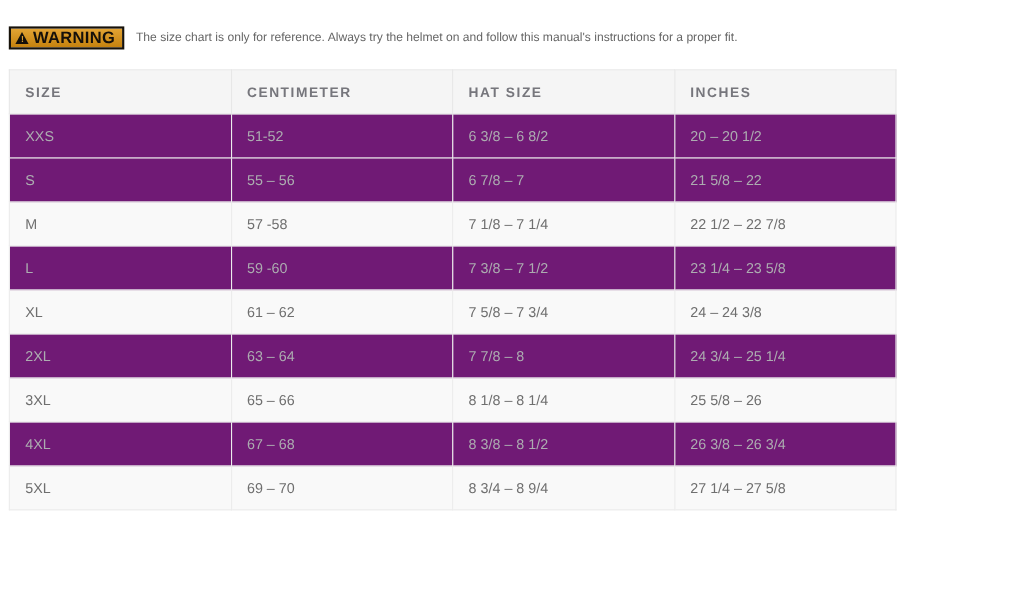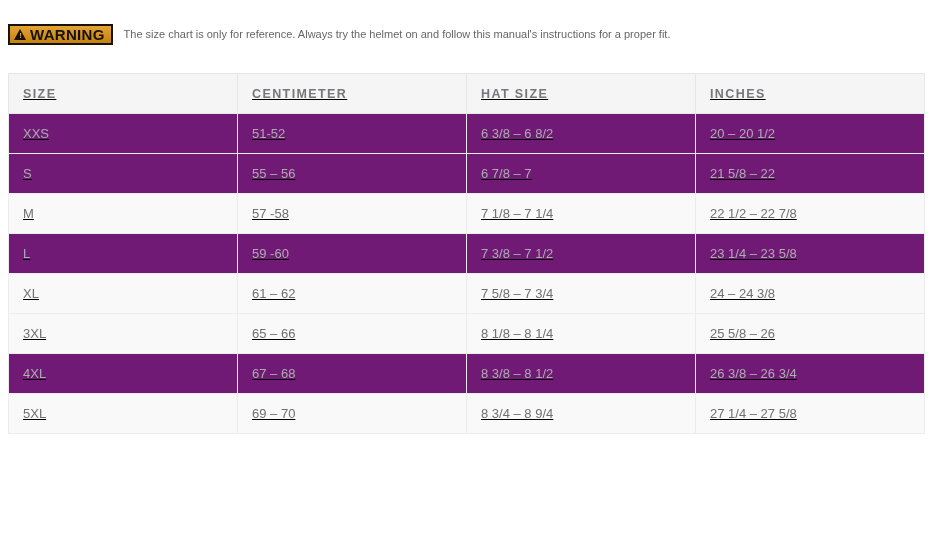--- a/index.html
+++ b/index.html
@@ -66,25 +66,24 @@
     font-size: 15px;
     font-weight: 700;
     color: #15100a;
     letter-spacing: 0.3px;
   }
   .warning-text {
     font-size: 11px;
     color: var(--warning-text-color, #666666);
   }
   .size-table {
-    margin-top: 28px;
-    width: 917px;
+    margin-top: 18px;
+    width: 807px;
     border-collapse: collapse;
     table-layout: fixed;
-    text-decoration: underline;
   }
   .size-table th, .size-table td {
     border: 1px solid var(--border-color, #e7e7e7);
     text-align: left;
     padding: 0 0 0 14px;
     height: 40px;
     vertical-align: middle;
   }
   .size-table th {
     background: var(--header-bg, #f5f5f5);
@@ -157,20 +156,26 @@
           <td>59 -60</td>
           <td>7 3/8 – 7 1/2</td>
           <td>23 1/4 – 23 5/8</td>
         </tr>
         <tr class="shaded">
           <td>XL</td>
           <td>61 – 62</td>
           <td>7 5/8 – 7 3/4</td>
           <td>24 – 24 3/8</td>
         </tr>
+        <tr class="plain">
+          <td>2XL</td>
+          <td>63 – 64</td>
+          <td>7 7/8 – 8</td>
+          <td>24 3/4 – 25 1/4</td>
+        </tr>
         <tr class="shaded">
           <td>3XL</td>
           <td>65 – 66</td>
           <td>8 1/8 – 8 1/4</td>
           <td>25 5/8 – 26</td>
         </tr>
         <tr class="plain">
           <td>4XL</td>
           <td>67 – 68</td>
           <td>8 3/8 – 8 1/2</td>

